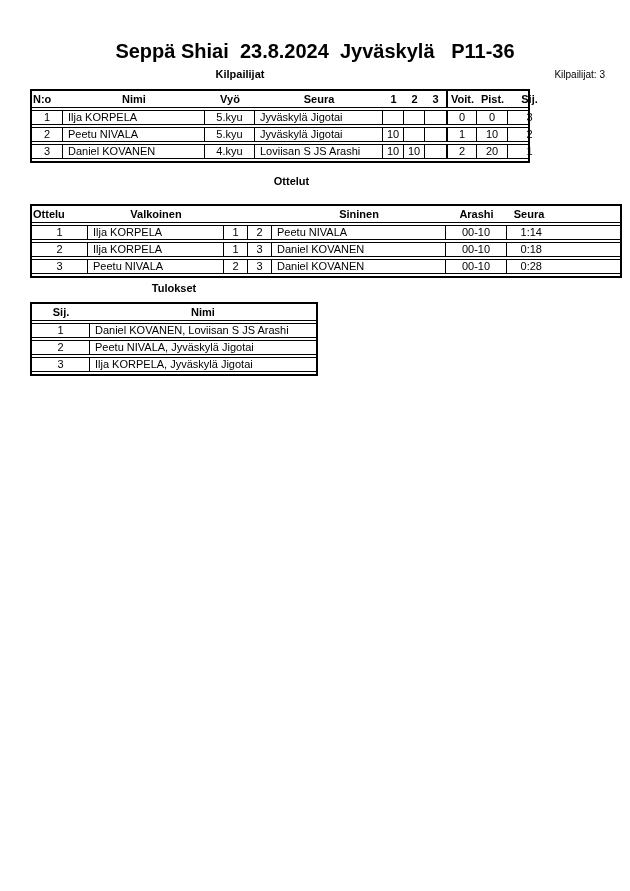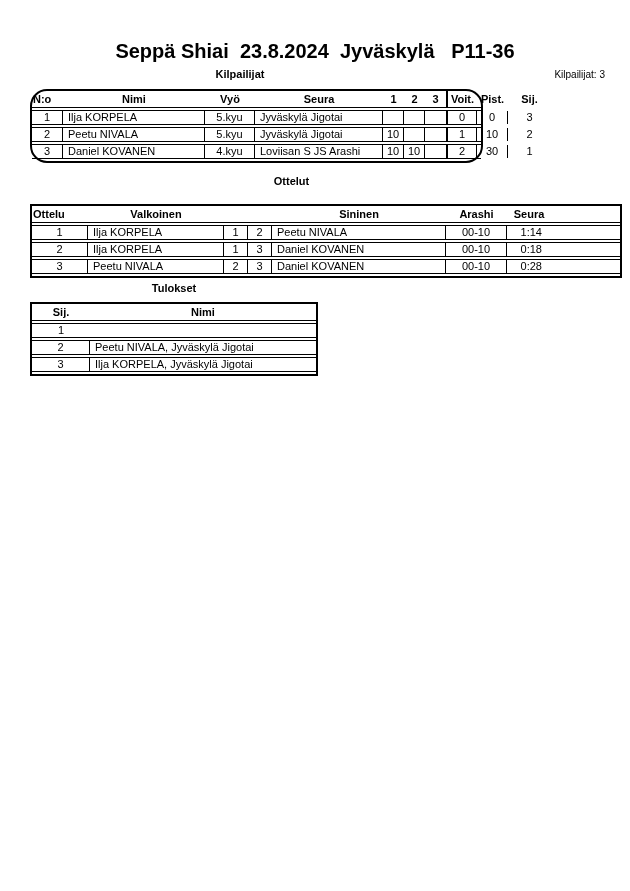--- a/index.html
+++ b/index.html
@@ -24,21 +24,21 @@
   .section-heading {
     font-size:11px; font-weight:bold; text-align:center;
   }
   #hd-ottelut  { top:175px; left:30px; width:523px; }
   #hd-tulokset { top:282px; left:30px; width:288px; }
 
   .tbl {
     border:2px solid #000; box-sizing:border-box;
     background:#fff; padding-bottom:2px; font-size:11px;
   }
-  #t1 { top:89px;  left:30px; width:453px;border-radius:17px; }
+  #t1 { top:89px;  left:30px; width:500px; }
   #t2 { top:204px; left:30px; width:592px; }
   #t3 { top:302px; left:30px; width:288px; }
 
   .hdr {
     display:flex; font-weight:bold; box-sizing:border-box;
     height:17px; line-height:16px; border-bottom:1px solid #000;
   }
   .row {
     display:flex; box-sizing:border-box;
     height:15px; line-height:13px; margin-top:2px;
@@ -112,21 +112,21 @@
   </div>
   <div class="row">
     <span class="c-no ctr">3</span>
     <span class="c-nimi lft">Daniel KOVANEN</span>
     <span class="c-vyo ctr">4.kyu</span>
     <span class="c-seura lft">Loviisan S JS Arashi</span>
     <span class="c-m ctr">10</span>
     <span class="c-m ctr">10</span>
     <span class="c-m ctr nbr"></span>
     <span class="c-voit ctr">2</span>
-    <span class="c-pist ctr">30</span>
+    <span class="c-pist ctr">20</span>
     <span class="c-sij ctr">1</span>
   </div>
 </div>
 
 <div id="hd-ottelut" class="abs section-heading">Ottelut</div>
 
 <div id="t2" class="abs tbl">
   <div class="hdr">
     <span class="c-ot edge">Ottelu</span>
     <span class="c-vk ctr">Valkoinen</span>
@@ -167,20 +167,21 @@
 
 <div id="hd-tulokset" class="abs section-heading">Tulokset</div>
 
 <div id="t3" class="abs tbl">
   <div class="hdr">
     <span class="c-sij3 ctr">Sij.</span>
     <span class="c-nimi3 ctr">Nimi</span>
   </div>
   <div class="row">
     <span class="c-sij3 ctr">1</span>
+    <span class="c-nimi3 lft">Daniel KOVANEN, Loviisan S JS Arashi</span>
   </div>
   <div class="row">
     <span class="c-sij3 ctr">2</span>
     <span class="c-nimi3 lft">Peetu NIVALA, Jyväskylä Jigotai</span>
   </div>
   <div class="row">
     <span class="c-sij3 ctr">3</span>
     <span class="c-nimi3 lft">Ilja KORPELA, Jyväskylä Jigotai</span>
   </div>
 </div>

